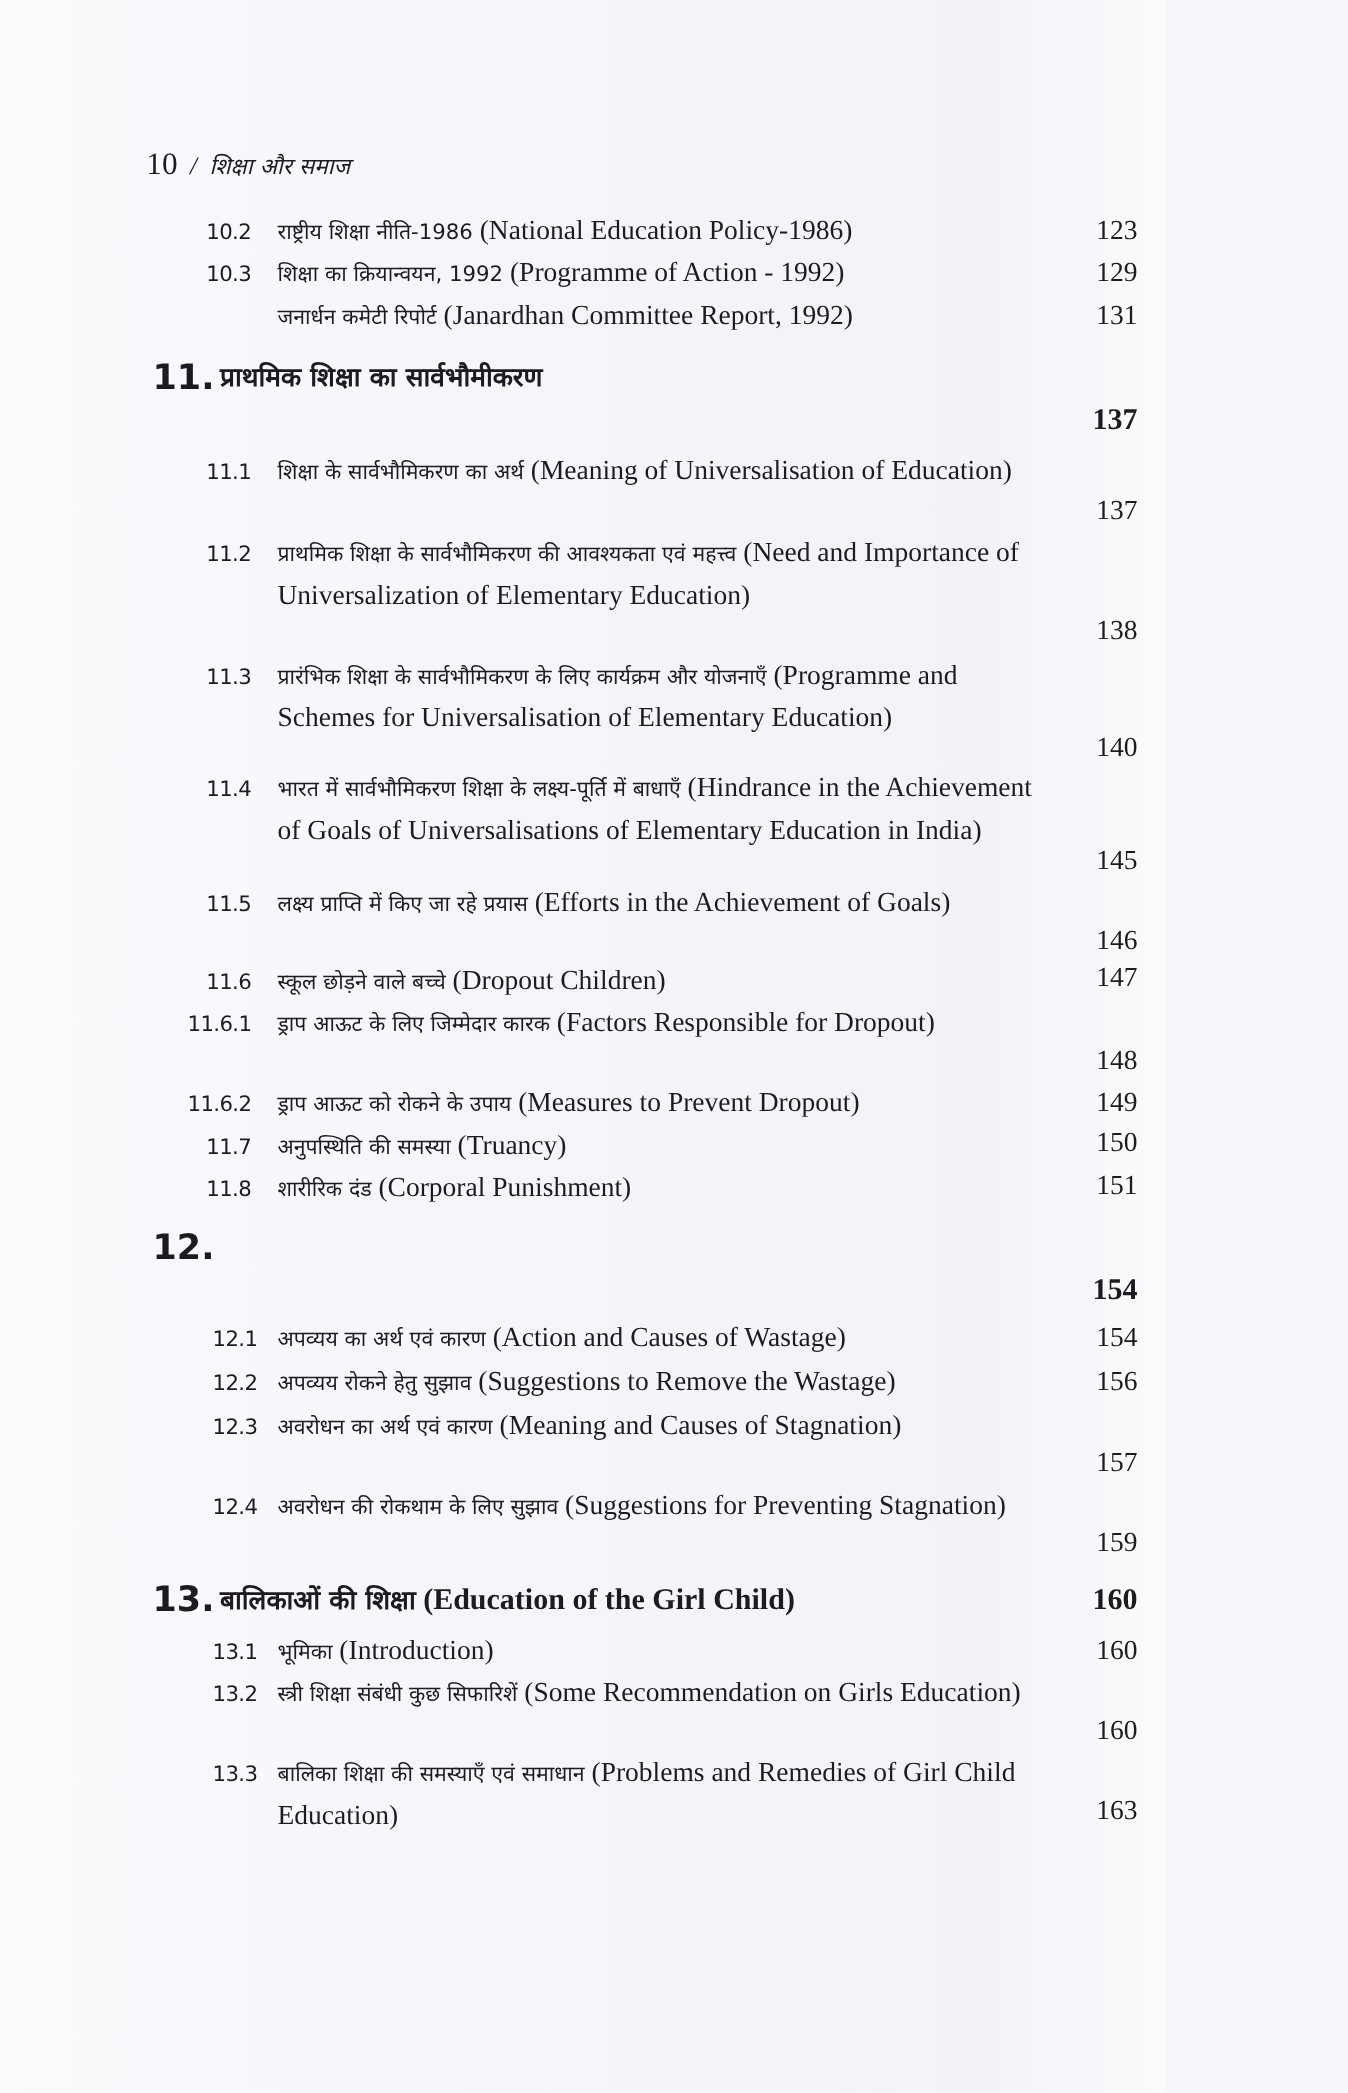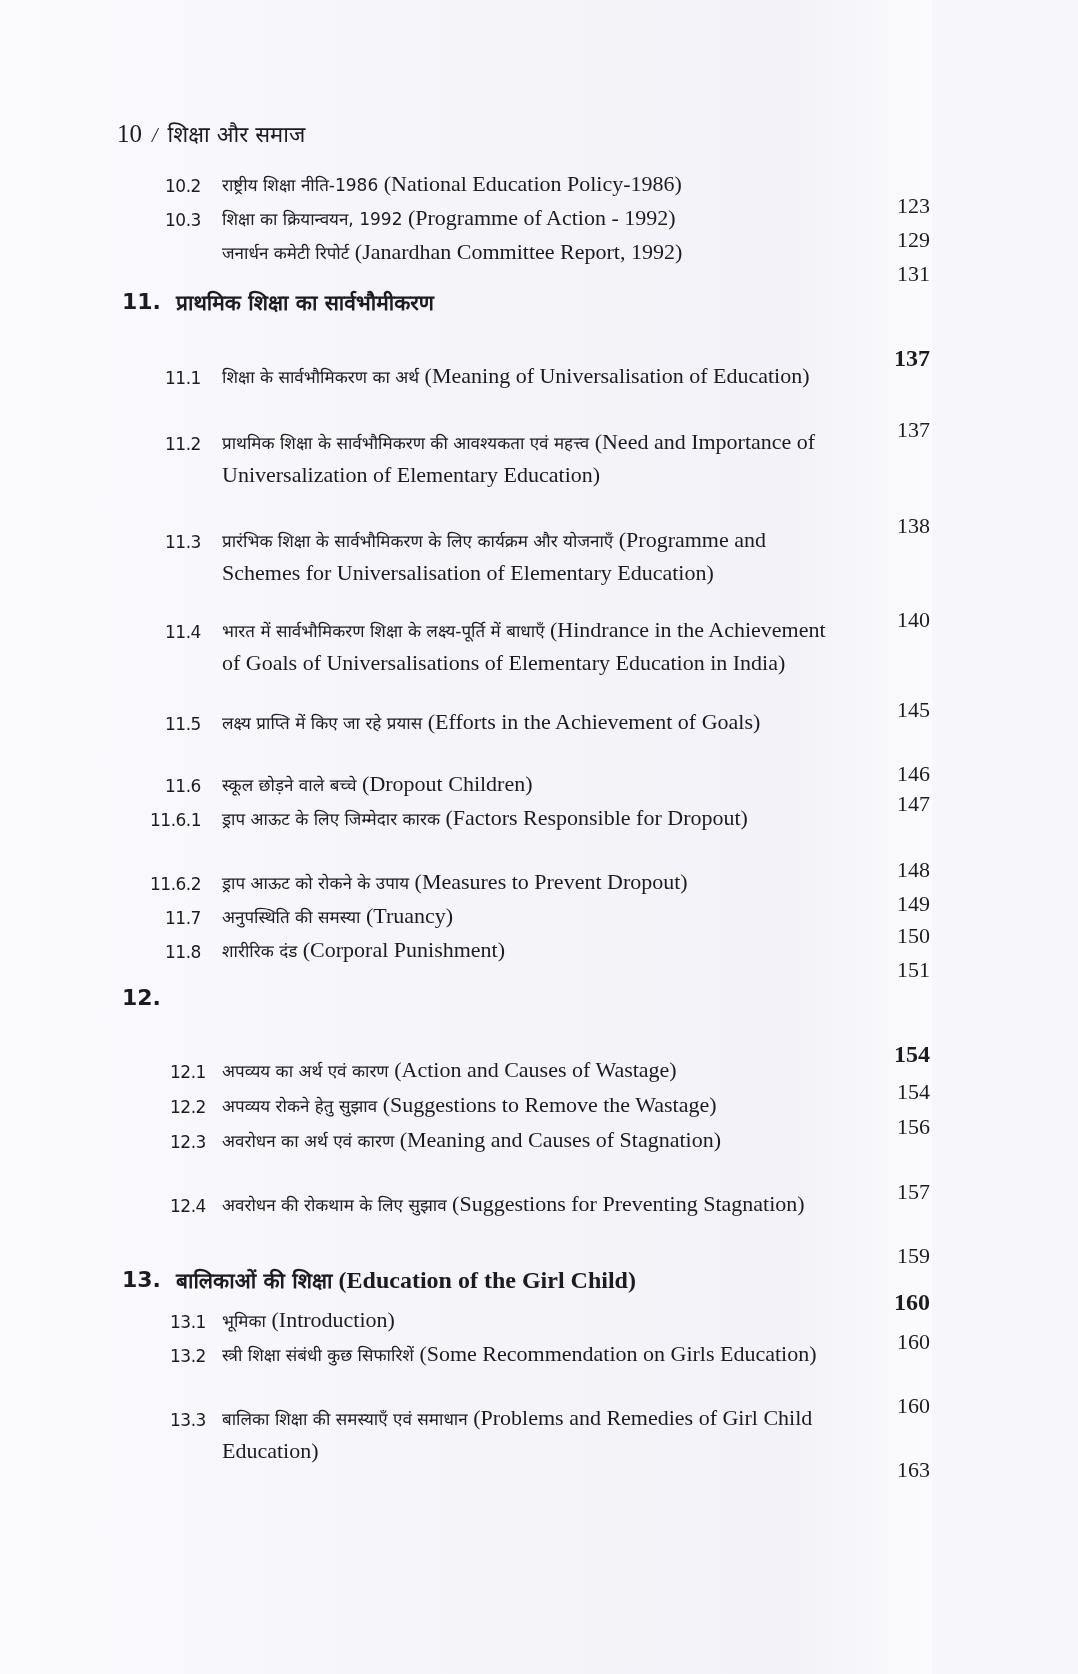--- a/index.html
+++ b/index.html
@@ -13,40 +13,40 @@
     .page {
       position: absolute; left: 0; top: 0; width: 932px; height: 1674px;
       background: linear-gradient(90deg, #fbfafd 0%, #f6f5fa 40%, #f3f2f8 85%, #fbfbfd 100%);
     }
     .running-head {
       position: absolute; left: 117px; top: 118px;
       font-size: 25px; display: flex; align-items: baseline; gap: 10px;
     }
     .running-head .num { font-family: "Liberation Serif", serif; }
     .running-head .sep { font-size: 20px; font-style: italic; }
-    .running-head .title { font-family: "DejaVu Sans", sans-serif; font-size: 22px; }
+    .running-head .title { font-family: "DejaVu Sans", sans-serif; font-style: italic; font-size: 18px; }
 
     .toc { position: absolute; left: 0; top: 0; width: 1078px; }
     .row {
       position: absolute; left: 0; width: 1078px;
       font-size: 22px; line-height: 32px;
     }
     .row .code {
       position: absolute; font-family: "DejaVu Sans", sans-serif; font-size: 17px;
       letter-spacing: -0.5px;
     }
     .row .text {
       position: absolute; left: 222px; width: 610px;
     }
     .row .text .hi { font-family: "DejaVu Sans", sans-serif; font-size: 17px; }
     .row .page-no {
-      position: absolute; left: 888px; width: 42px; text-align: right; margin-top: 22px;
+      position: absolute; left: 868px; width: 42px; text-align: right;
     }
     .chapter { font-weight: bold; font-size: 24px; }
-    .chapter .code { font-size: 22px; font-weight: bold; left: 122px; letter-spacing: 0; }
+    .chapter .code { font-size: 28px; font-weight: bold; left: 122px; letter-spacing: 0; }
     .chapter .text { left: 176px; width: 660px; }
     .chapter .text .hi { font-size: 21px; font-weight: bold; }
     .chapter .page-no { font-weight: bold; }
   </style>
 </head>
 <body>
 
 <div class="page">
   <div class="running-head">
     <span class="num">10</span>

